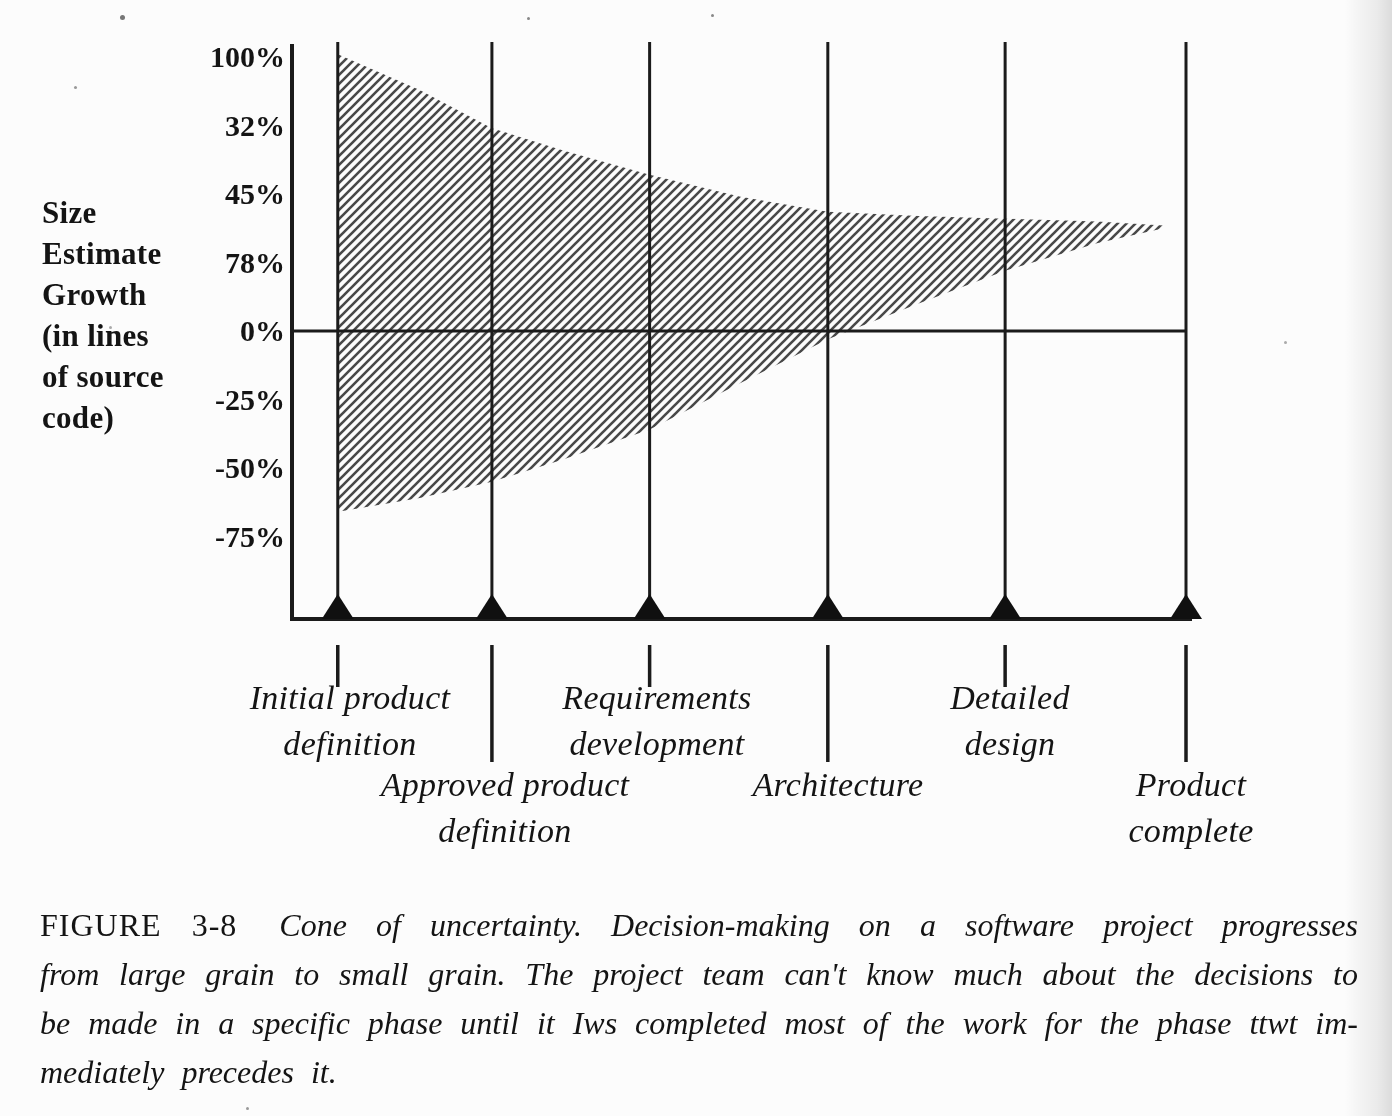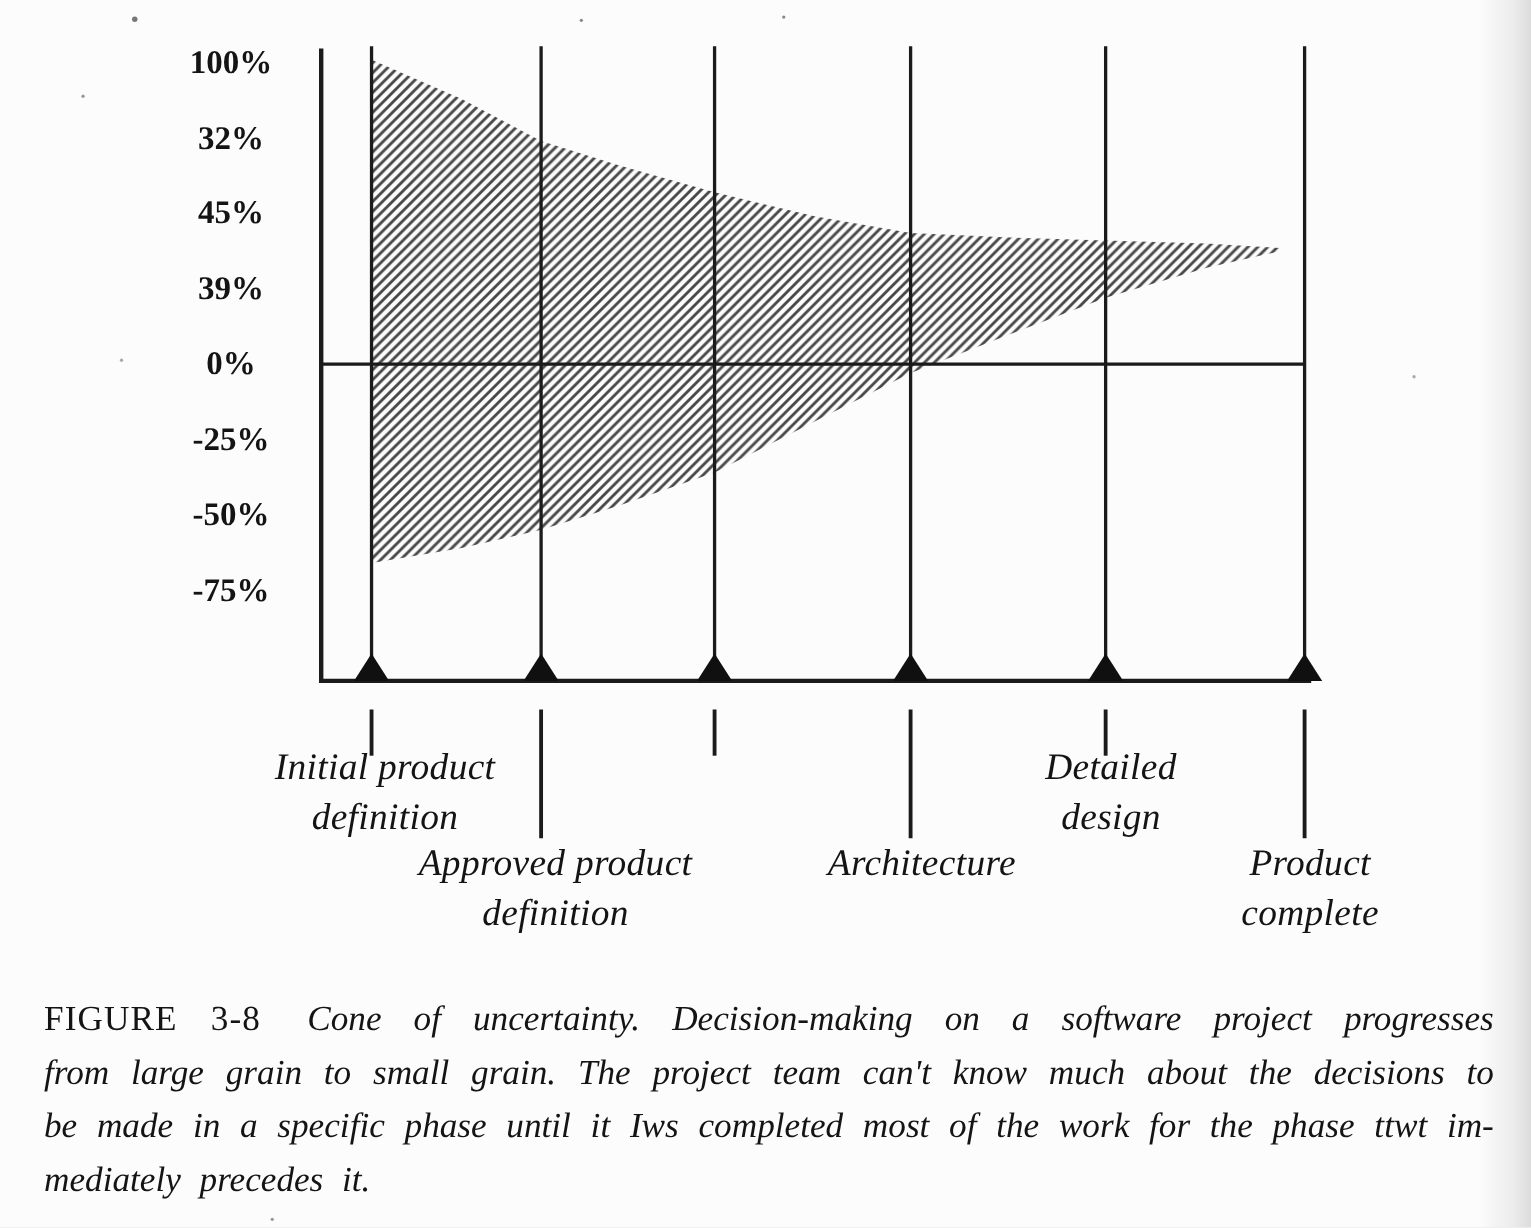--- a/index.html
+++ b/index.html
@@ -9,21 +9,21 @@
     font-family:"Liberation Serif", serif; color:#141414;
   }
   .chart-svg{position:absolute;left:0;top:0;}
   .ylabel{
     position:absolute; left:42px; top:192px;
     font-size:31px; font-weight:bold; line-height:41px;
     white-space:pre-line; letter-spacing:0.3px;
   }
   .ytick{
     position:absolute; left:135px; width:150px; height:48px; line-height:48px;
-    text-align:center; font-size:30px; font-weight:bold;
+    text-align:right; font-size:30px; font-weight:bold;
   }
   .mlabel{
     position:absolute; transform:translateX(-50%);
     text-align:center; font-size:34px; line-height:46px;
     letter-spacing:0.3px; white-space:pre-line;font-style:italic;
   }
   .caption{
     position:absolute; left:40px; top:901px; width:1318px;
     font-size:32px; line-height:49px; font-style:italic;
   }
@@ -82,32 +82,40 @@
     <g id="tick-layer">
         <line x1="337.76800000000003" y1="645" x2="337.76800000000003" y2="687" stroke="#1b1b1b" stroke-width="3.5"></line>
         <line x1="491.911" y1="645" x2="491.911" y2="762" stroke="#1b1b1b" stroke-width="3.5"></line>
         <line x1="649.6179999999999" y1="645" x2="649.6179999999999" y2="687" stroke="#1b1b1b" stroke-width="3.5"></line>
         <line x1="827.818" y1="645" x2="827.818" y2="762" stroke="#1b1b1b" stroke-width="3.5"></line>
         <line x1="1005.1270000000001" y1="645" x2="1005.1270000000001" y2="687" stroke="#1b1b1b" stroke-width="3.5"></line>
         <line x1="1186" y1="645" x2="1186" y2="762" stroke="#1b1b1b" stroke-width="3.5"></line>
       </g>
   </svg>
 
+  <div class="ylabel">Size
+Estimate
+Growth
+(in lines
+of source
+code)</div>
 
   <div class="ytick" style="top:33px">100%</div>
   <div class="ytick" style="top:102px">32%</div>
   <div class="ytick" style="top:170px">45%</div>
-  <div class="ytick" style="top:239px">39%</div>
+  <div class="ytick" style="top:239px">78%</div>
   <div class="ytick" style="top:307px">0%</div>
   <div class="ytick" style="top:376px">-25%</div>
   <div class="ytick" style="top:444px">-50%</div>
   <div class="ytick" style="top:513px">-75%</div>
 
   <div class="mlabel" style="left:350px;  top:675px">Initial product
 definition</div>
+  <div class="mlabel" style="left:657px;  top:675px">Requirements
+development</div>
   <div class="mlabel" style="left:1010px; top:675px">Detailed
 design</div>
   <div class="mlabel" style="left:505px;  top:762px">Approved product
 definition</div>
   <div class="mlabel" style="left:838px;  top:762px">Architecture</div>
   <div class="mlabel" style="left:1191px; top:762px">Product
 complete</div>
 
   <div class="caption">
     <div class="cap-line"><span class="figlabel">FIGURE 3-8</span><span>Cone of uncertainty. Decision-making on a software project progresses</span></div>

